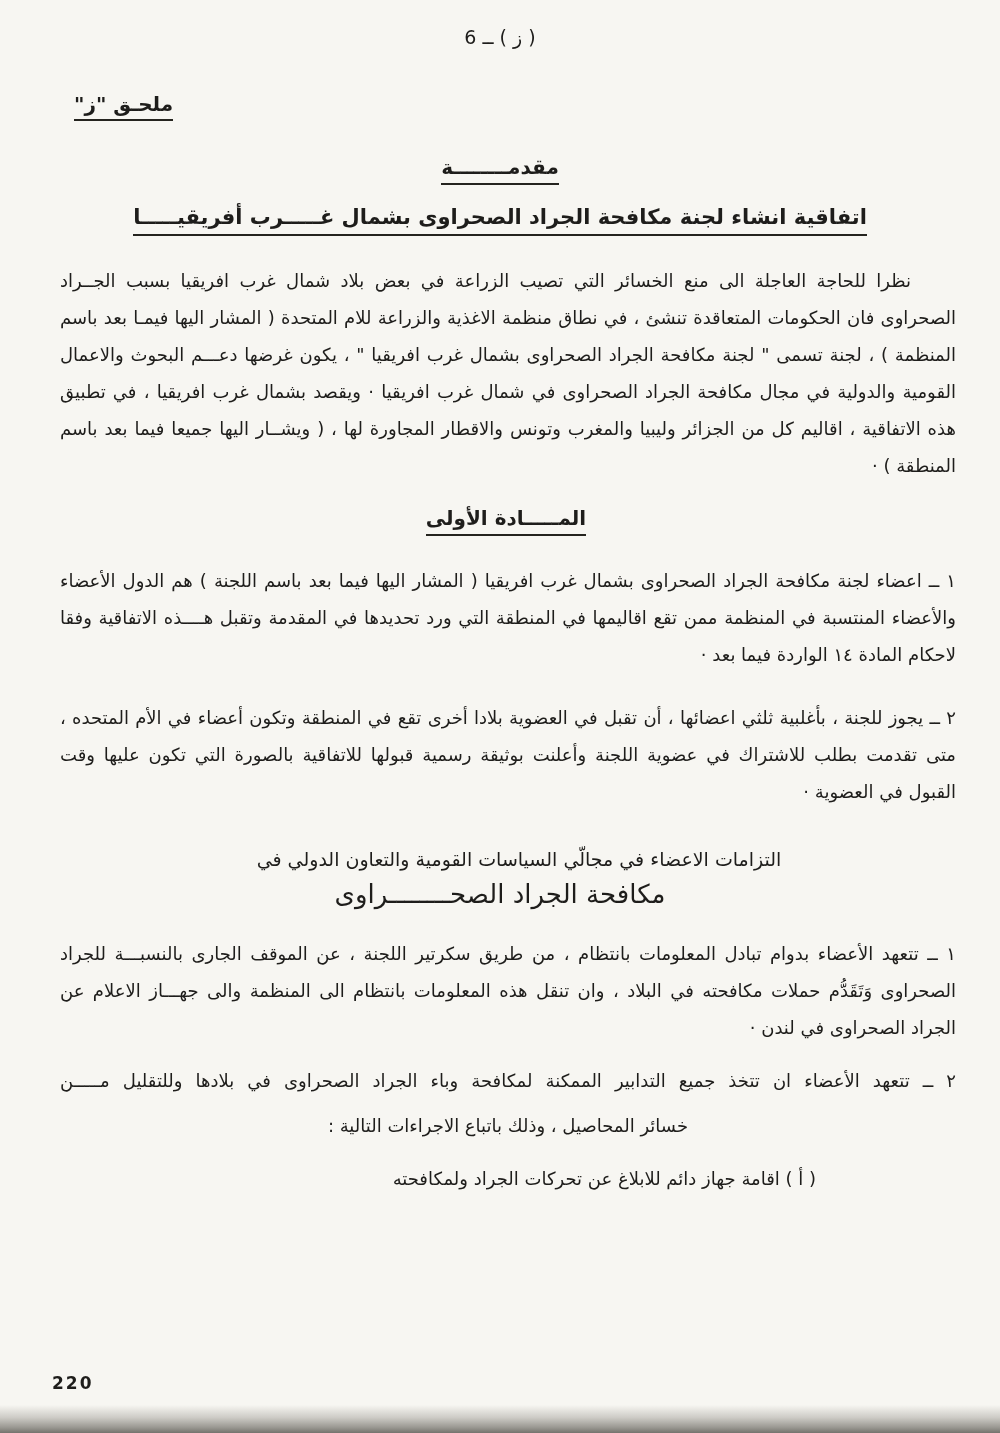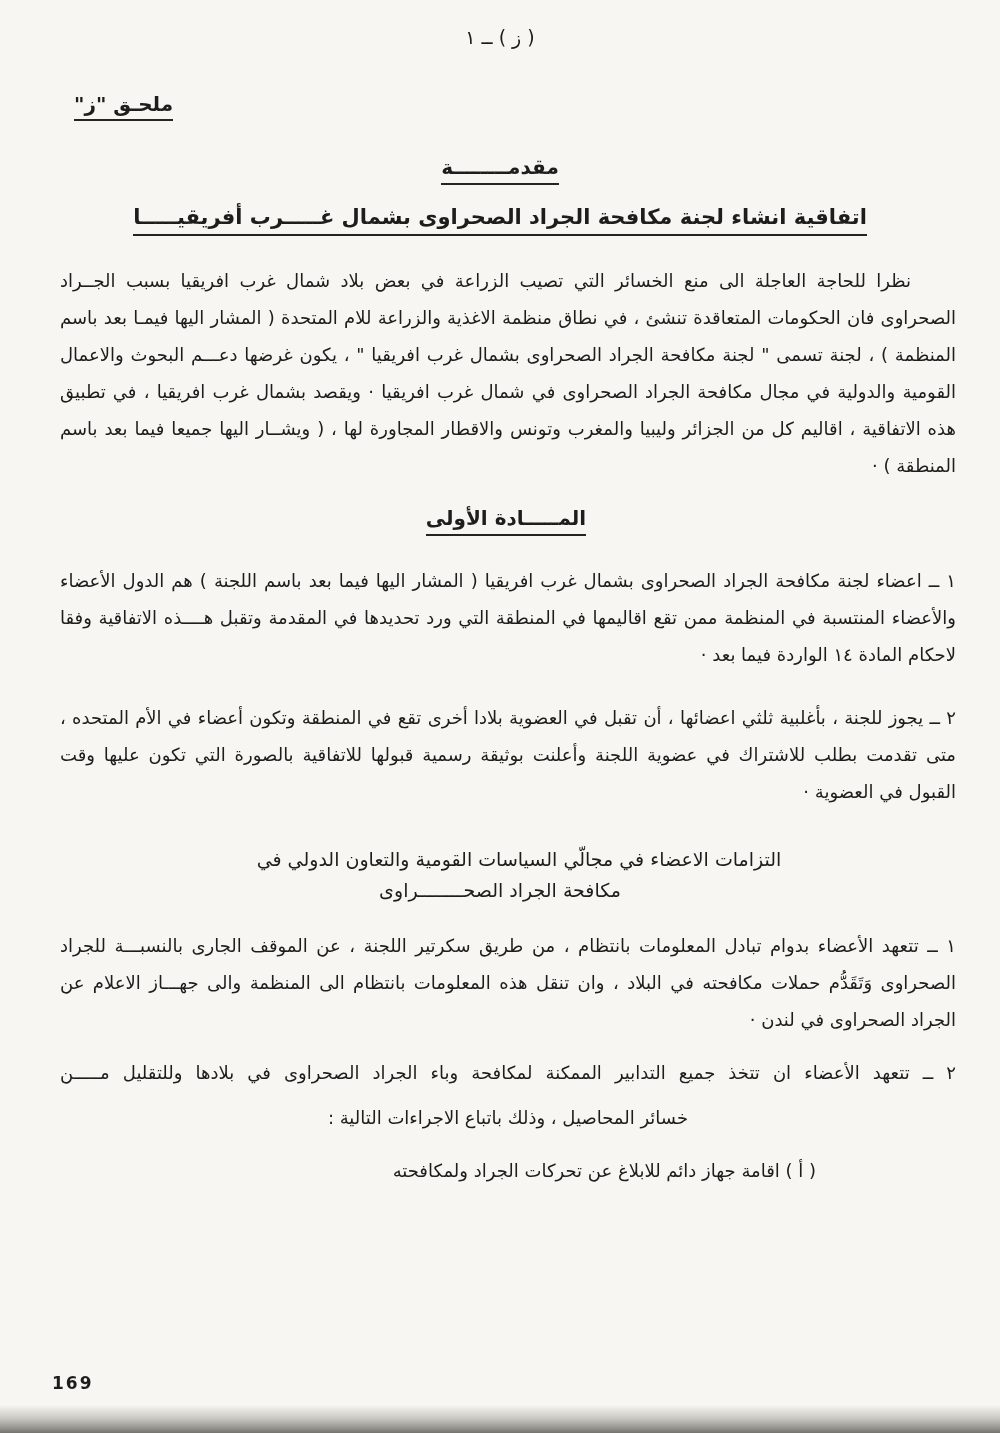--- a/index.html
+++ b/index.html
@@ -61,21 +61,21 @@
     margin:26px 44px 0 60px;
     font-size:18px;
     line-height:37px;
     text-align:justify;
   }
   p.body{ margin-top:26px; margin-bottom:0; }
   .indent{ text-indent:45px; }
   .mt-p1{ margin-top:30px; }
   .mt-p2{ margin-top:20px; }
   .sub1{ margin-top:38px; font-size:19px;padding-left:38px; }
-  .sub2{ margin-top:9px; font-size:19px; }
+  .sub2{ margin-top:9px; font-size:26px; }
   .line-stretch{
     margin-top:16px;
     text-align:justify;
     text-align-last:justify;
   }
   .center-line{
     margin:8px 44px 16px 60px;
     font-size:18px;
     line-height:37px;
     text-align:center;
@@ -103,21 +103,21 @@
       rgba(125,122,114,0.35) 45%,
       rgba(104,101,94,0.65) 80%,
       rgba(84,82,76,0.8) 100%);
   }
 </style>
 </head>
 <body>
 
 <div class="page">
 
-  <div class="hdr-num">( ز ) ــ ١</div>
+  <div class="hdr-num">( ز ) ــ 6</div>
 
   <div class="annex-row">
     <span class="annex">ملحـق "ز"</span>
   </div>
 
   <div class="center-row mt-intro-h">
     <span class="h u">مقدمــــــــة</span>
   </div>
 
   <div class="center-row title-row">
@@ -139,17 +139,17 @@
   <div class="center-row sub1">التزامات الاعضاء في مجالّي السياسات القومية والتعاون الدولي في</div>
   <div class="center-row sub2">مكافحة الجراد الصحــــــــراوى</div>
 
   <p class="body">١ ــ تتعهد الأعضاء بدوام تبادل المعلومات بانتظام ، من طريق سكرتير اللجنة ، عن الموقف الجارى بالنسبـــة للجراد الصحراوى وَتَقَدُّم حملات مكافحته في البلاد ، وان تنقل هذه المعلومات بانتظام الى المنظمة والى جهـــاز الاعلام عن الجراد الصحراوى في لندن ·</p>
 
   <div class="body line-stretch">٢ ــ تتعهد الأعضاء ان تتخذ جميع التدابير الممكنة لمكافحة وباء الجراد الصحراوى في بلادها وللتقليل مـــــن</div>
   <div class="center-line">خسائر المحاصيل ، وذلك باتباع الاجراءات التالية :</div>
 
   <div class="item-a">( أ )  اقامة جهاز دائم للابلاغ عن تحركات الجراد ولمكافحته</div>
 
-  <div class="page-num">169</div>
+  <div class="page-num">220</div>
 
   <div class="scan-edge"></div>
 
 </div>
 
 </body></html>

